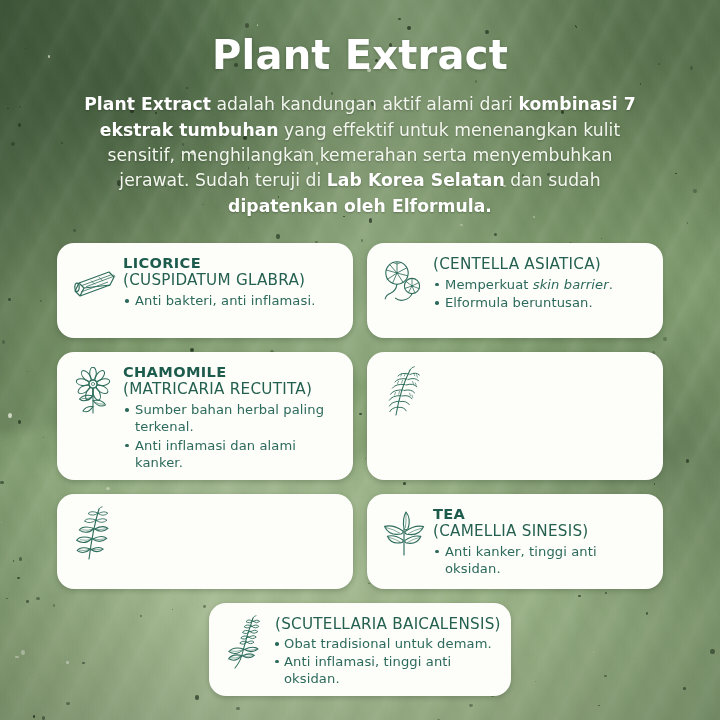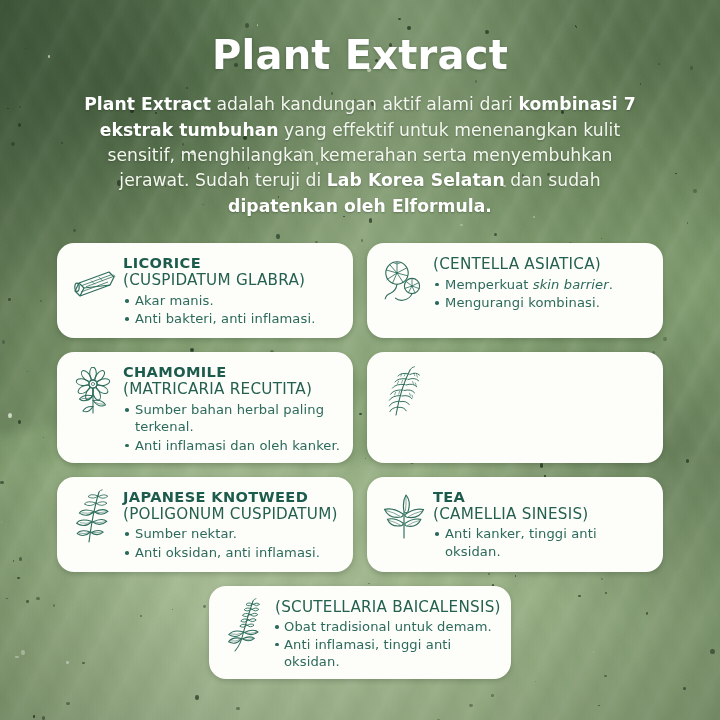--- a/index.html
+++ b/index.html
@@ -370,21 +370,20 @@
                 <path d="M30 16.2 L34 20.2" stroke-width=".7"></path>
                 <ellipse cx="8" cy="26.3" rx="2.2" ry="4.1"></ellipse>
                 <path d="M44.6 13.6 l1.4 2.3" stroke-width=".8"></path>
               </g>
             </svg>
           </div>
           <div class="ctext">
             <div class="cname">LICORICE</div>
             <div class="clatin">(CUSPIDATUM GLABRA)</div>
             <ul class="bul">
-              <li><span>Akar manis.</span></li>
               <li><span>Anti bakteri, anti inflamasi.</span></li>
             </ul>
           </div>
         </div>
         <div class="card w">
           <div class="ico">
             <svg width="50" height="50" viewBox="0 0 50 50">
               <g fill="none" stroke="currentColor" stroke-width="1.1" stroke-linecap="round">
                 <circle cx="18" cy="15" r="11.2"></circle>
                 <path d="M18 15 L18 4.2 M18 15 L27.5 10 M18 15 L28.6 17.8 M18 15 L24 24.2 M18 15 L13.5 25.3 M18 15 L8 21.6 M18 15 L7.3 12 M18 15 L10.6 6.5" stroke-width=".85"></path>
@@ -393,21 +392,21 @@
                 <path d="M33 28 L33 20.5 M33 28 L39.8 24.6 M33 28 L40.2 30.6 M33 28 L36 35 M33 28 L29.4 34.7 M33 28 L25.9 30.4 M33 28 L27 23.4" stroke-width=".8"></path>
                 <path d="M18 26.2 q-1 7 -6.5 9 q-4.4 1.6 -5.3 5.6"></path>
                 <path d="M33 35.6 q-2 5 -8 6.4 q-5 1.2 -8.6 -1.8"></path>
               </g>
             </svg>
           </div>
           <div class="ctext">
             <div class="clatin">(CENTELLA ASIATICA)</div>
             <ul class="bul">
               <li><span>Memperkuat </span><i>skin barrier</i><span>.</span></li>
-              <li><span>Mengurangi kombinasi.</span></li>
+              <li><span>Elformula beruntusan.</span></li>
             </ul>
           </div>
         </div>
       </div>
       <div class="row">
         <div class="card w">
           <div class="ico">
             <svg width="50" height="50" viewBox="0 0 50 50">
               <g fill="none" stroke="currentColor" stroke-width="1.05" stroke-linecap="round" stroke-linejoin="round">
                 <g transform="translate(24,17)">
@@ -430,21 +429,21 @@
                 <path d="M13 31.5 q5 0.8 9.6 -1" stroke-width=".6"></path>
                 <path d="M34.6 37.3 q-5.2 0 -9.4 -2.3" stroke-width=".6"></path>
               </g>
             </svg>
           </div>
           <div class="ctext">
             <div class="cname">CHAMOMILE</div>
             <div class="clatin">(MATRICARIA RECUTITA)</div>
             <ul class="bul">
               <li><span>Sumber bahan herbal paling terkenal.</span></li>
-              <li><span>Anti inflamasi dan oleh kanker.</span></li>
+              <li><span>Anti inflamasi dan alami kanker.</span></li>
             </ul>
           </div>
         </div>
         <div class="card w">
           <div class="ico">
             <svg width="48" height="54" viewBox="0 0 48 54">
               <g fill="none" stroke="currentColor" stroke-width="1.05" stroke-linecap="round">
                 <path d="M30 5 Q21 22 16 50"></path>
                 <g stroke-width=".95">
                   <path d="M29 9 q-8 -2 -11 2"></path>
@@ -492,28 +491,20 @@
                 <path d="M21.4 43 q-10 -3 -13.2 1.6 q6.8 4.4 13.2 -1.6 Z"></path>
                 <path d="M22 43.5 q8.2 -3.8 12.2 -0.4 q-5.8 4.8 -12.2 0.4 Z"></path>
                 <g stroke-width=".55">
                   <path d="M13 23.8 q6 1.3 11.2 -0.6 M11.4 33.8 q6.4 1.4 11.2 -0.6 M10.4 44.2 q5.6 1.2 10.2 -0.8"></path>
                   <path d="M37.2 22.8 q-6 1.4 -11 0.4 M36.4 32.8 q-6.2 1.4 -11.6 0.4 M33 43 q-5.4 1.2 -10.2 0.4"></path>
                 </g>
                 <path d="M30 3 q1 -2 3.2 -2.2" stroke-width=".8"></path>
               </g>
             </svg>
           </div>
-          <div class="ctext">
-            <div class="cname">JAPANESE KNOTWEED</div>
-            <div class="clatin">(POLIGONUM CUSPIDATUM)</div>
-            <ul class="bul">
-              <li><span>Sumber nektar.</span></li>
-              <li><span>Anti oksidan, anti inflamasi.</span></li>
-            </ul>
-          </div>
         </div>
         <div class="card w">
           <div class="ico">
             <svg width="50" height="48" viewBox="0 0 50 48">
               <g fill="none" stroke="currentColor" stroke-width="1.15" stroke-linecap="round" stroke-linejoin="round">
                 <path d="M25 19 L25 45"></path>
                 <path d="M25 18.5 q-1.8 -10 2 -16.5 q5.4 6.6 2 16.5 q-2 2.4 -4 0 Z"></path>
                 <path d="M27 3.5 q0.4 8 -0.6 14.2" stroke-width=".6"></path>
                 <path d="M24 21 q-9.6 -6.6 -18.4 -4.6 q4.6 9.8 16.4 7.6 q2.6 -0.8 2 -3 Z"></path>
                 <path d="M7.4 17.6 q7.6 1.8 13.6 5.6" stroke-width=".6"></path>

